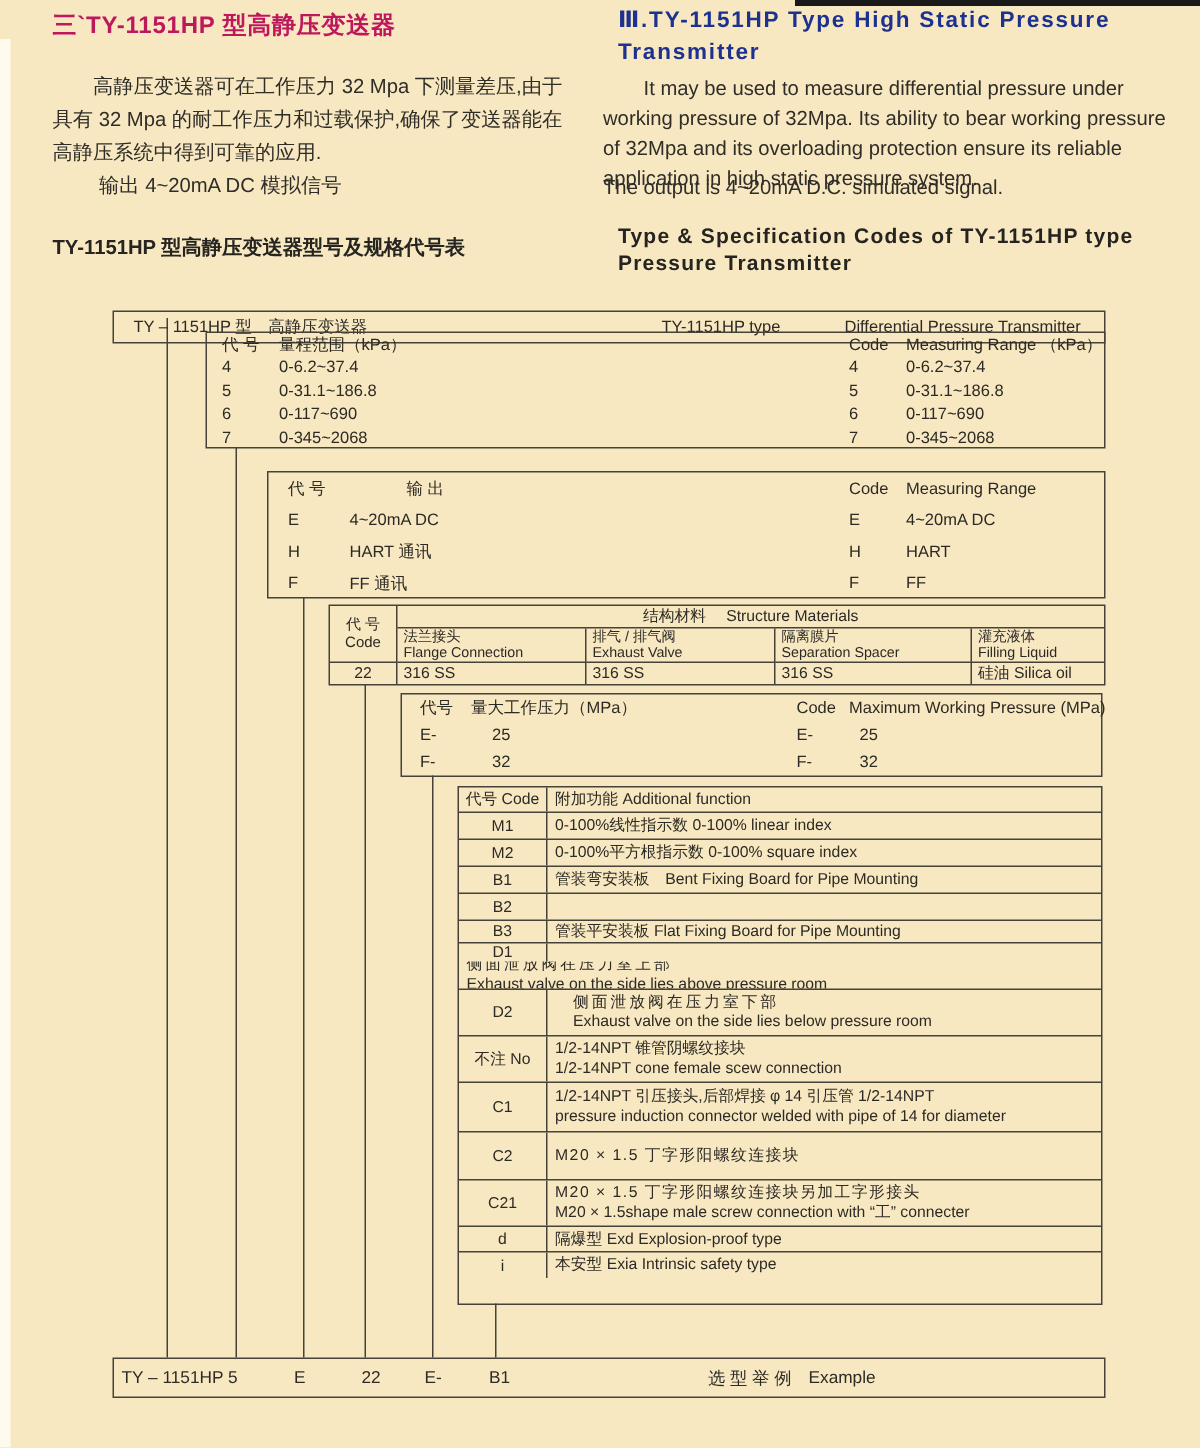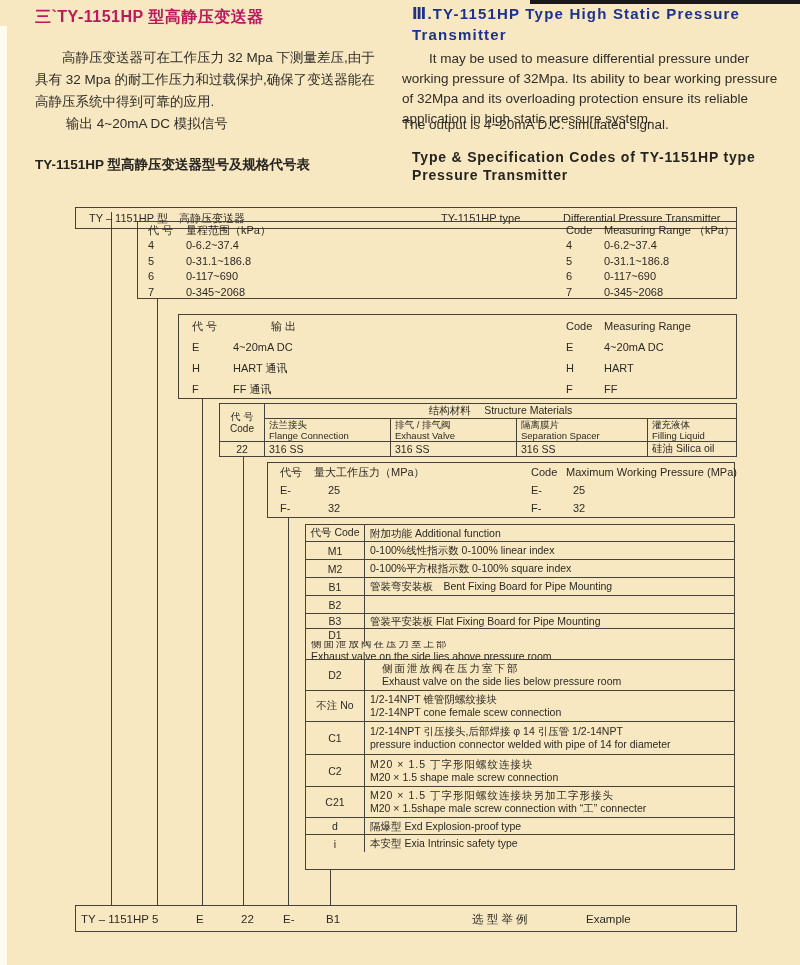--- a/index.html
+++ b/index.html
@@ -267,21 +267,20 @@
       <div class="fxcode">C1</div>
       <div class="fxdesc">
         <div>1/2-14NPT 引压接头,后部焊接 φ 14 引压管 1/2-14NPT</div>
         <div>pressure induction connector welded with pipe of 14 for diameter</div>
       </div>
     </div>
     <div class="fxrow" style="height:32px;">
       <div class="fxcode">C2</div>
       <div class="fxdesc">
         <div style="letter-spacing:1px;">M20 × 1.5 丁字形阳螺纹连接块</div>
-        <div>M20 × 1.5 shape male screw connection</div>
       </div>
     </div>
     <div class="fxrow" style="height:31px;">
       <div class="fxcode">C21</div>
       <div class="fxdesc">
         <div style="letter-spacing:1px;">M20 × 1.5 丁字形阳螺纹连接块另加工字形接头</div>
         <div>M20 × 1.5shape male screw connection with “工”  connecter</div>
       </div>
     </div>
     <div class="fxrow" style="height:17px;">
@@ -300,15 +299,15 @@
 </div>
 
 <div class="box" style="left:75px;top:905px;width:662px;height:27px;font-size:11.5px;">
   <div class="drow" style="height:100%;">
     <span style="left:5px">TY – 1151HP 5</span>
     <span style="left:120px">E</span>
     <span style="left:165px">22</span>
     <span style="left:207px">E-</span>
     <span style="left:250px">B1</span>
     <span style="left:396px">选 型 举 例</span>
-    <span style="left:510px">Example</span>
+    <span style="left:463px">Example</span>
   </div>
 </div>
 
 </body></html>

